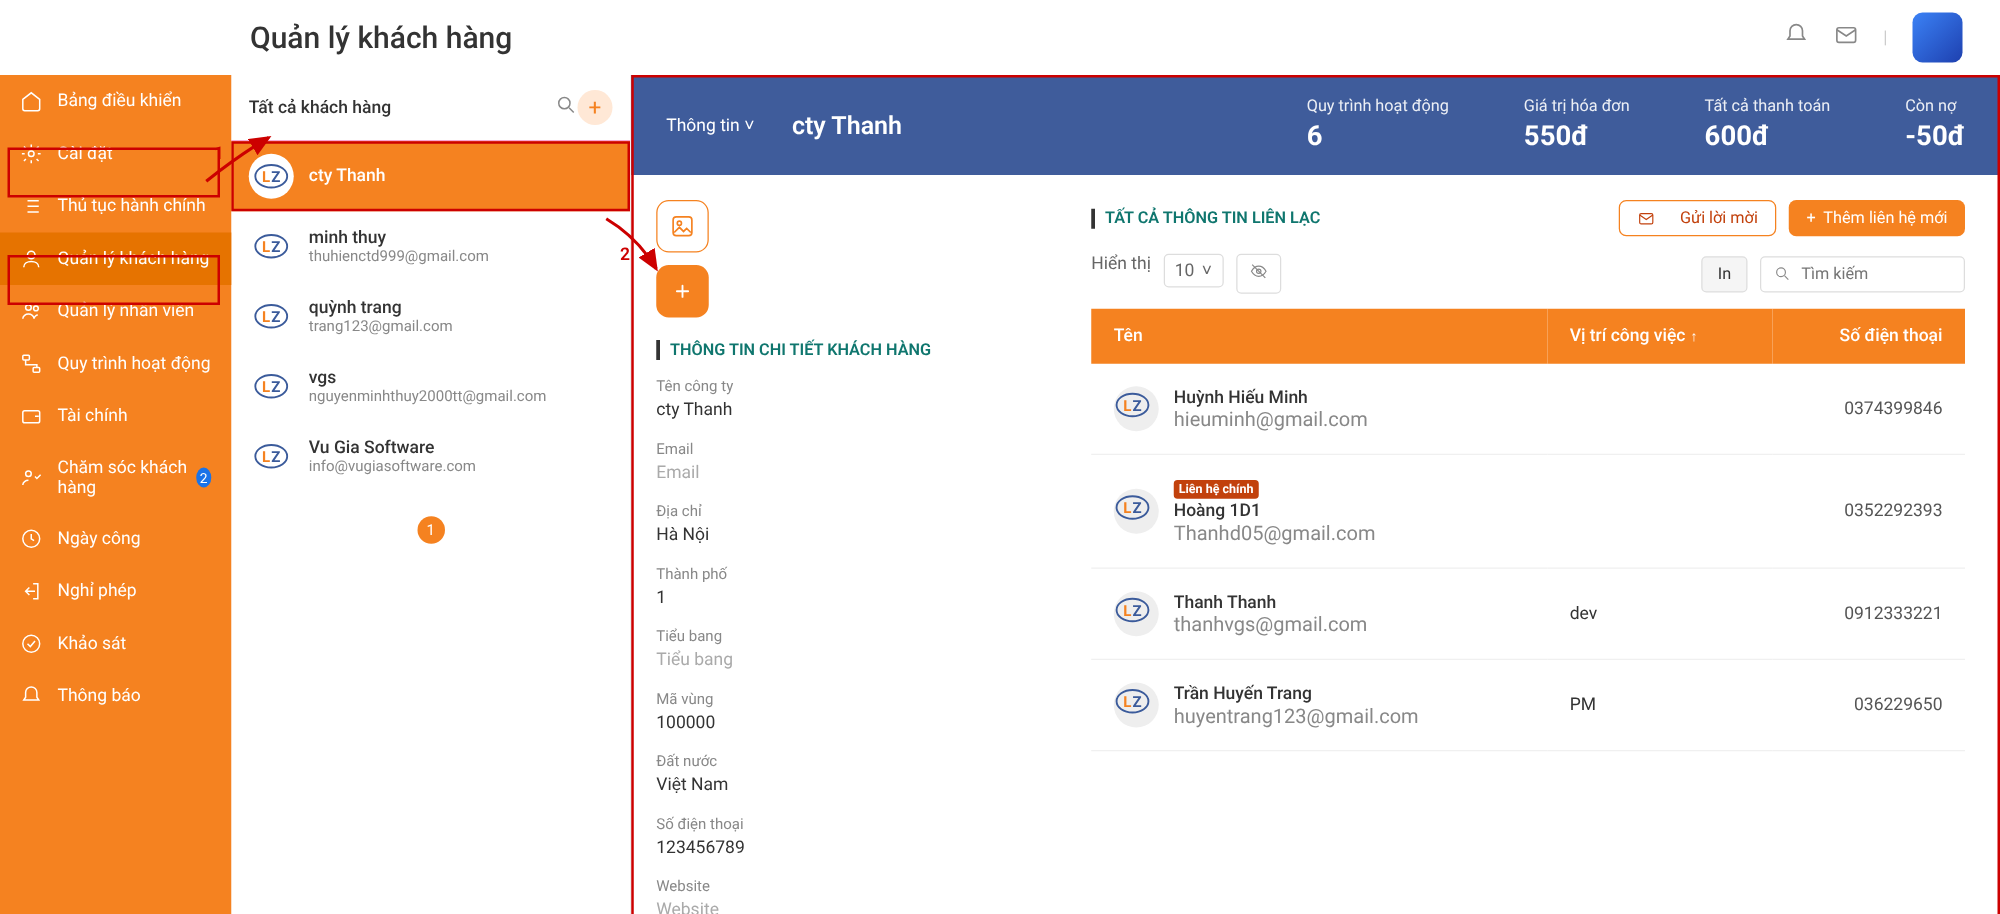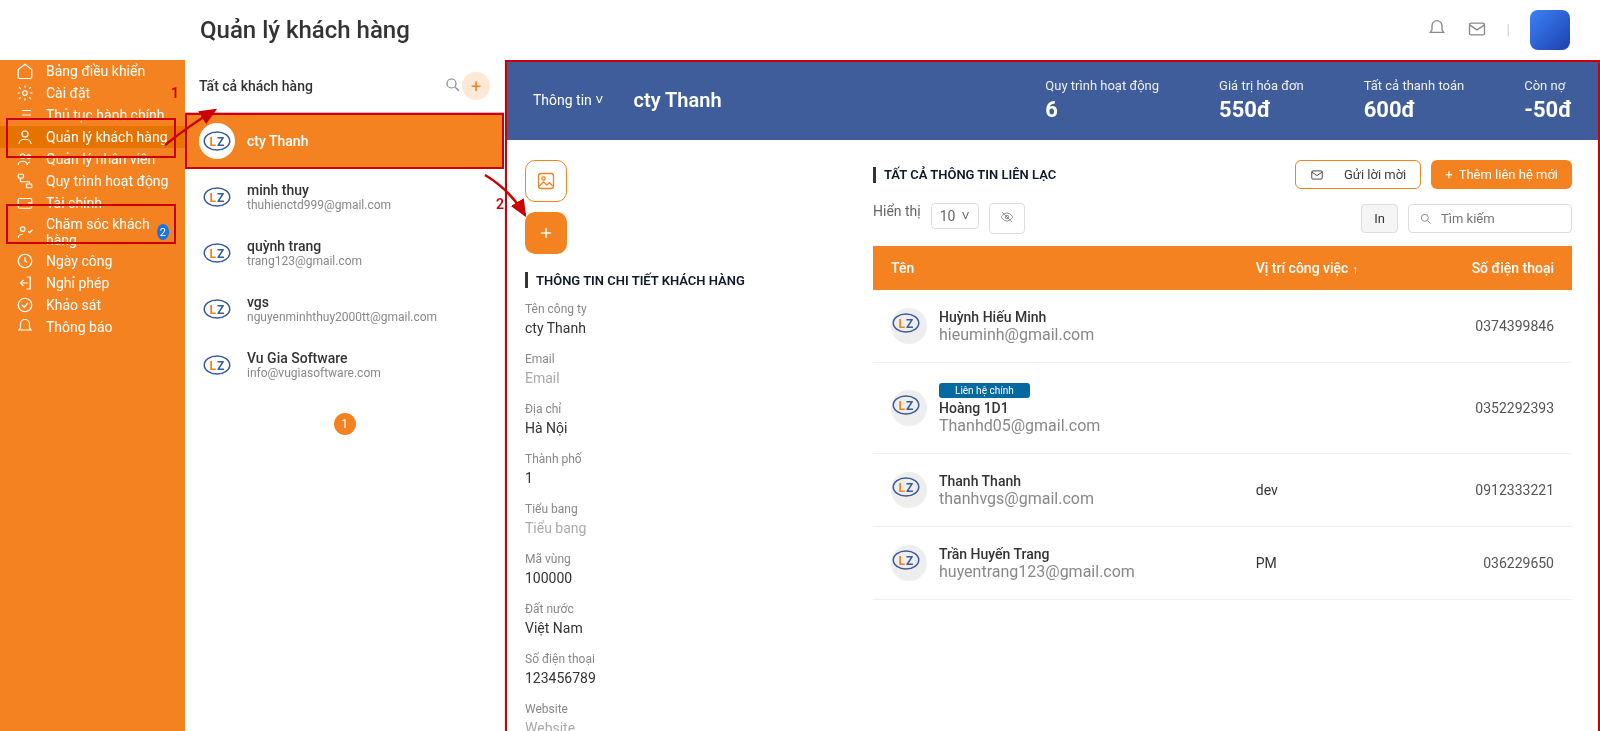--- a/index.html
+++ b/index.html
@@ -1,21 +1,21 @@
 <!DOCTYPE html>
 <html><head>
 <meta charset="utf-8">
 <style>
 * { margin: 0; padding: 0; box-sizing: border-box; font-family: -apple-system, BlinkMacSystemFont, "Segoe UI", Roboto, sans-serif; }
 body { background: #f5f6fa; color: #333; font-size: 14px; overflow-x: hidden; }
 .app { display: flex; min-height: 100vh; }
 .sidebar { width: 185px; background: #f58220; color: #fff; padding-top: 60px; position: relative; }
 .logo-box { position: absolute; top: 10px; left: 60px; width: 55px; height: 45px; background: #fff; border-radius: 50%; padding: 4px; }
 .logo-sv { width: 100%; height: 100%; }
-.nav-item { display: flex; align-items: center; padding: 2px 16px; cursor: pointer; font-size: 14px; position: relative; }
+.nav-item { display: flex; align-items: center; padding: 12px 16px; cursor: pointer; font-size: 14px; position: relative; }
 .nav-item.active { background: #e67300; }
 .nav-item .icn { width: 18px; height: 18px; margin-right: 12px; flex-shrink: 0; }
 .nav-badge { background: #1a73e8; color: #fff; font-size: 11px; border-radius: 50%; width: 16px; height: 16px; display: inline-flex; align-items: center; justify-content: center; margin-left: 6px; }
 .main { flex: 1; display: flex; flex-direction: column; }
 .topbar { display: flex; align-items: center; justify-content: space-between; padding: 10px 30px 10px 200px; background: #fff; height: 60px; position: absolute; top: 0; left: 0; right: 0; }
 .topbar h1 { font-size: 24px; color: #333; font-weight: 500; }
 .topbar-icons { display: flex; align-items: center; gap: 20px; color: #888; }
 .topbar-icons .avatar { width: 40px; height: 40px; border-radius: 8px; background: linear-gradient(135deg,#3b82f6,#1e40af); }
 .content { display: flex; margin-top: 60px; flex: 1; }
 .customer-list { width: 320px; background: #fff; border-right: 1px solid #eee; display: flex; flex-direction: column; }
@@ -37,50 +37,50 @@
 .dh-name { font-size: 20px; font-weight: 600; }
 .dh-stats { display: flex; gap: 60px; margin-left: auto; }
 .dh-stat .lbl { font-size: 13px; opacity: 0.9; }
 .dh-stat .val { font-size: 22px; font-weight: 700; margin-top: 4px; }
 .detail-body { display: flex; flex: 1; }
 .detail-left { width: 340px; padding: 20px; }
 .upload-set { display: flex; flex-direction: column; gap: 10px; margin-bottom: 18px; }
 .upl-box { width: 42px; height: 42px; border-radius: 10px; display: flex; align-items: center; justify-content: center; }
 .upl-box.out { border: 1px solid #f58220; color: #f58220; }
 .upl-box.fill { background: #f58220; color: #fff; }
-.section-h { display: flex; align-items: center; gap: 8px; font-weight: 600; color: #0f172a; margin-bottom: 14px; font-size: 13px; }
+.section-h { display: flex; align-items: center; gap: 8px; font-weight: 600; color: #0f766e; margin-bottom: 14px; font-size: 13px; }
 .section-h::before { content: ""; width: 3px; height: 16px; background: #333; display: inline-block; }
 .field { margin-bottom: 16px; }
 .field .flabel { font-size: 12px; color: #888; margin-bottom: 4px; }
 .field .fvalue { font-size: 14px; color: #333; }
 .field .fvalue.placeholder { color: #aaa; }
 .detail-right { flex: 1; padding: 20px 28px; }
 .contacts-header { display: flex; align-items: center; justify-content: space-between; margin-bottom: 14px; }
 .contacts-header .section-h { margin-bottom: 0; }
 .action-btns { display: flex; gap: 10px; }
-.btn-invite { border: 1px solid #f58220; color: #404040; background: #fff; padding: 6px 14px; border-radius: 6px; display: flex; align-items: center; gap: 20px; cursor: pointer; font-size: 13px; }
+.btn-invite { border: 1px solid #f58220; color: #c2410c; background: #fff; padding: 6px 14px; border-radius: 6px; display: flex; align-items: center; gap: 20px; cursor: pointer; font-size: 13px; }
 .btn-add-contact { background: #f58220; color: #fff; padding: 6px 14px; border-radius: 6px; display: flex; align-items: center; gap: 6px; cursor: pointer; font-size: 13px; }
 .table-controls { display: flex; align-items: center; justify-content: space-between; margin-bottom: 12px; }
 .tc-left { display: flex; align-items: flex-start; gap: 10px; color: #666; font-size: 14px; }
 .page-size { border: 1px solid #ddd; padding: 4px 8px; border-radius: 4px; display: flex; align-items: center; gap: 6px; }
 .toggle-vis { border: 1px solid #ddd; padding: 6px 8px; border-radius: 4px; color: #888; }
 .tc-right { display: flex; align-items: center; gap: 10px; }
 .print-btn { border: 1px solid #ddd; background: #f5f5f5; padding: 6px 12px; border-radius: 4px; cursor: pointer; font-size: 13px; }
 .search-box { border: 1px solid #ddd; padding: 6px 10px; border-radius: 4px; display: flex; align-items: center; gap: 8px; color: #888; }
 .search-box input { border: none; outline: none; font-size: 13px; width: 120px; }
 .contacts-table { width: 100%; border-collapse: collapse; }
 .contacts-table thead th { background: #f58220; color: #fff; text-align: left; padding: 14px 18px; font-weight: 500; font-size: 14px; }
 .contacts-table thead th:last-child { text-align: right; }
 .contacts-table tbody td { padding: 18px; border-bottom: 1px solid #f0f0f0; vertical-align: middle; }
 .contacts-table tbody td:last-child { text-align: right; color: #555; }
 .contact-cell { display: flex; align-items: center; gap: 12px; }
 .contact-cell .av { width: 36px; height: 36px; border-radius: 50%; background: #eee; flex-shrink: 0; overflow: hidden; }
 .contact-cell .cinfo .cname { font-weight: 500; color: #333; }
 .contact-cell .cinfo .cemail { font-size: 16px; color: #888; }
-.primary-tag { background: #0369a1; color: #fff; font-size: 10px; padding: 2px 16px; border-radius: 3px; display: inline-block; margin-bottom: 2px; }
+.primary-tag { background: #c2410c; color: #fff; font-size: 10px; padding: 2px 4px; border-radius: 3px; display: inline-block; margin-bottom: 2px; font-weight: bold; }
 .sort-arrow { font-size: 11px; margin-left: 4px; }
 
 .anno { position: absolute; pointer-events: none; z-index: 50; }
 .anno.box-settings { left: 6px; top: 118px; width: 170px; height: 40px; border: 2px solid #c00; }
 .anno.box-qlkh { left: 6px; top: 204px; width: 170px; height: 40px; border: 2px solid #c00; }
 .anno.arrow2 { left: 480px; top: 170px; }
 .anno.label2 { left: 496px; top: 196px; color: #c00; font-weight: 600; }
 svg.icn path, svg.icn rect, svg.icn circle { stroke: currentColor; stroke-width: 1.6; fill: none; }
 </style>
 </head>

